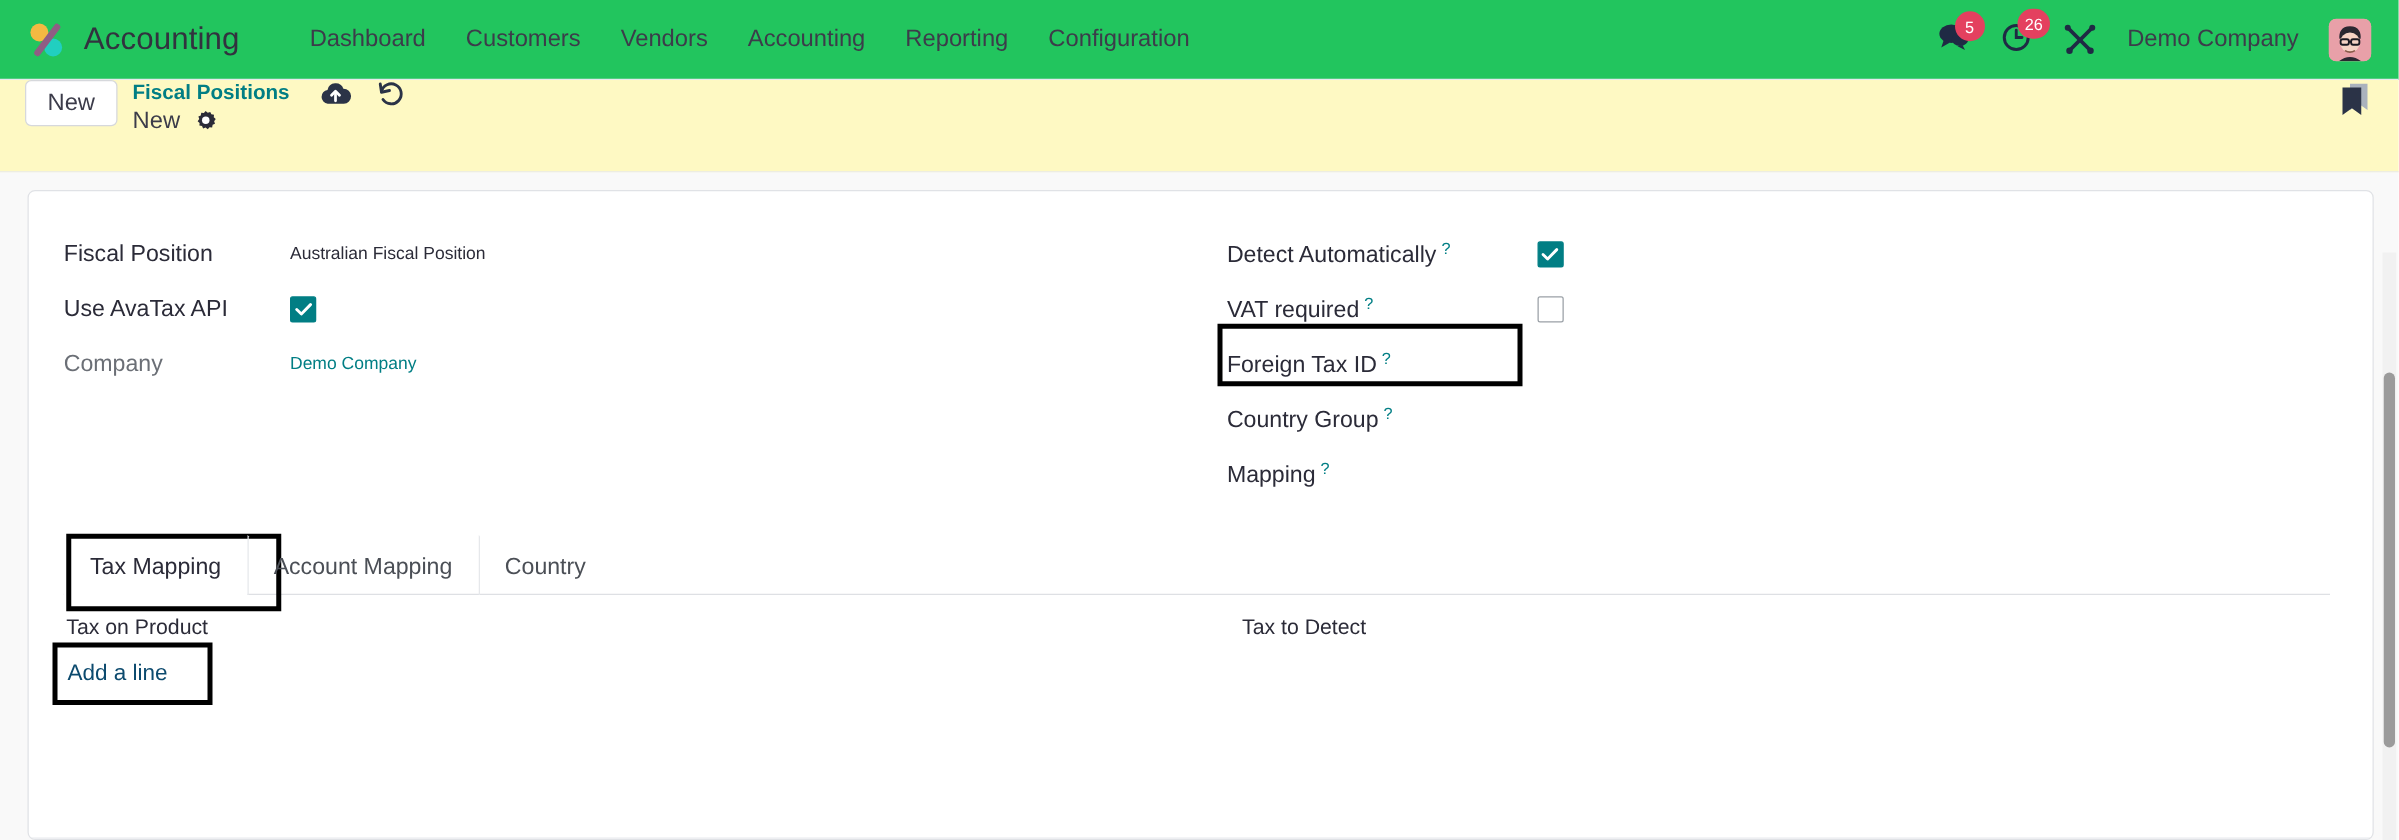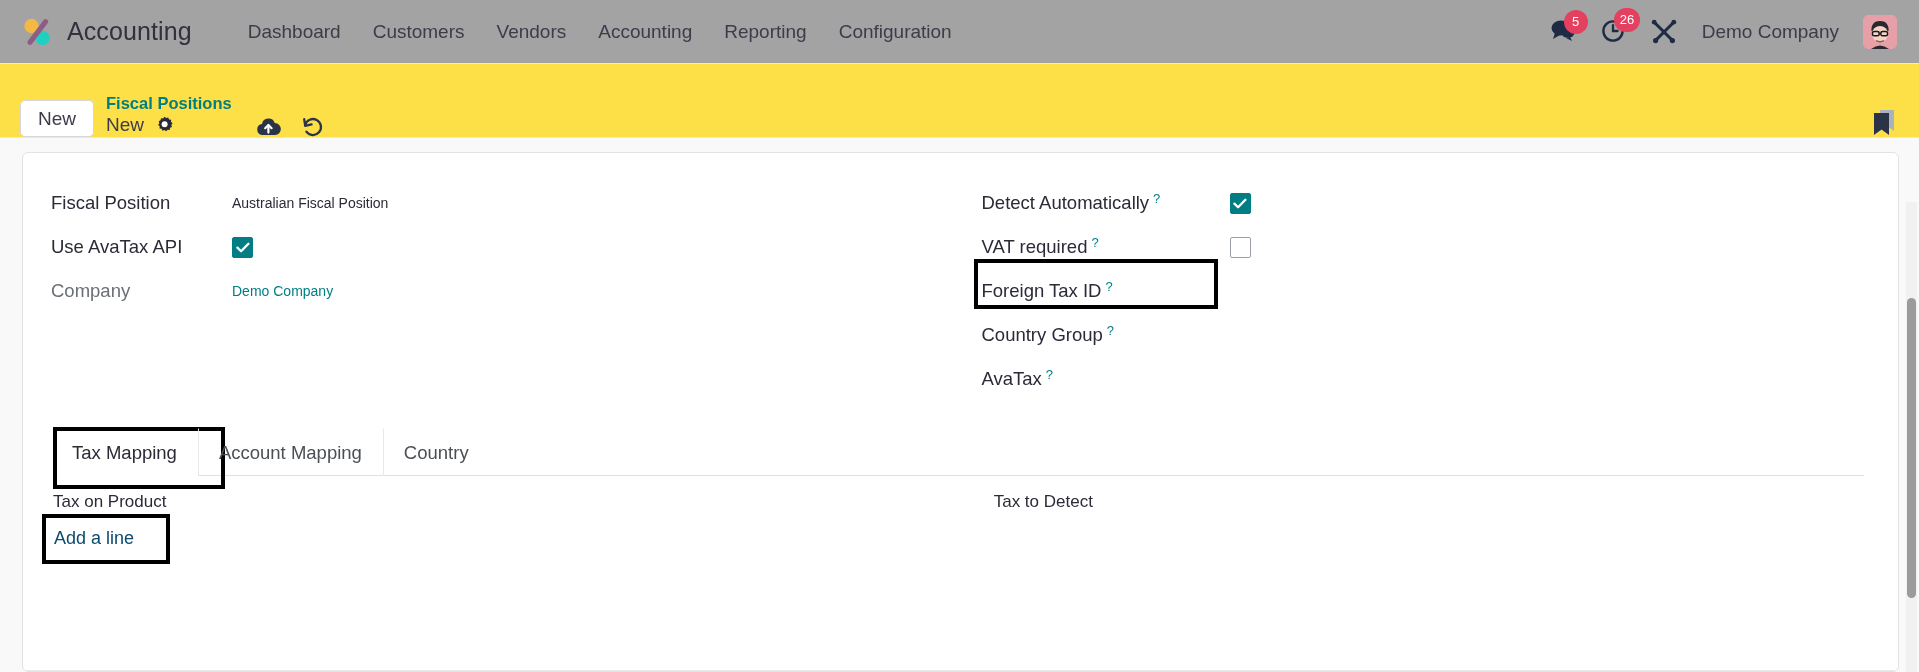--- a/index.html
+++ b/index.html
@@ -6,21 +6,21 @@
   html, body {
     width: 1919px; height: 672px;
     font-family: "Liberation Sans", sans-serif;
     background: #ffffff;
     overflow: hidden;
   }
 
   
   .navbar {
     height: 64px;
-    background: #a3a3a3;
+    background: #22c55e;
     border-bottom: 1px solid #e7e9ed;
     display: flex;
     align-items: center;
     padding: 0 22px 0 20px;
     position: relative;
   }
   .brand-block { display: flex; align-items: center; gap: 13px; }
   .odoo-logo { width: 34px; height: 34px; position: relative; display: block; }
   .app-name {
     font-size: 25px; color: #32323f; font-weight: 400; letter-spacing: .1px;
@@ -43,22 +43,22 @@
     padding: 0 6px; font-weight: 400;
   }
   .company-name { font-size: 19px; color: #3c3c4a; cursor: pointer; }
   .avatar {
     width: 34px; height: 34px; border-radius: 6px; overflow: hidden;
     background: #f0a0a8; display: block; cursor: pointer;
   }
 
   
   .control-panel {
-    height: 74px; background: #fde047; border-bottom: 1px solid #e7e9ed;
-    display: flex; align-items: flex-end; padding: 0 22px 0 20px;
+    height: 74px; background: #fef9c3; border-bottom: 1px solid #e7e9ed;
+    display: flex; align-items: flex-start; padding: 0 22px 0 20px;
   }
   .btn-new {
     border: 1px solid #d6d8dc; background: #ffffff; border-radius: 5px;
     font-size: 19px; color: #3c3c4a; padding: 8px 17px; cursor: pointer;
     line-height: 1; margin-right: 12px;
   }
   .bc-stack { display: flex; flex-direction: column; justify-content: center; gap: 1px; }
   .bc-parent {
     font-size: 16.5px; color: #017e84; cursor: pointer; line-height: 1.25; font-weight: bold;
   }
@@ -353,21 +353,21 @@
 
         <div class="field-row">
           <span class="f-label-wrap">
             <span class="f-label">Country Group</span><span class="tip">?</span>
           </span>
           <span class="f-value"></span>
         </div>
 
         <div class="field-row">
           <span class="f-label-wrap">
-            <span class="f-label">AvaTax</span><span class="tip">?</span>
+            <span class="f-label">Mapping</span><span class="tip">?</span>
           </span>
           <span class="f-value"></span>
         </div>
 
       </div>
     </div>
 
     <div class="notebook">
       <div class="tabs">
         <span class="tab active tab-anno">Tax Mapping</span>

